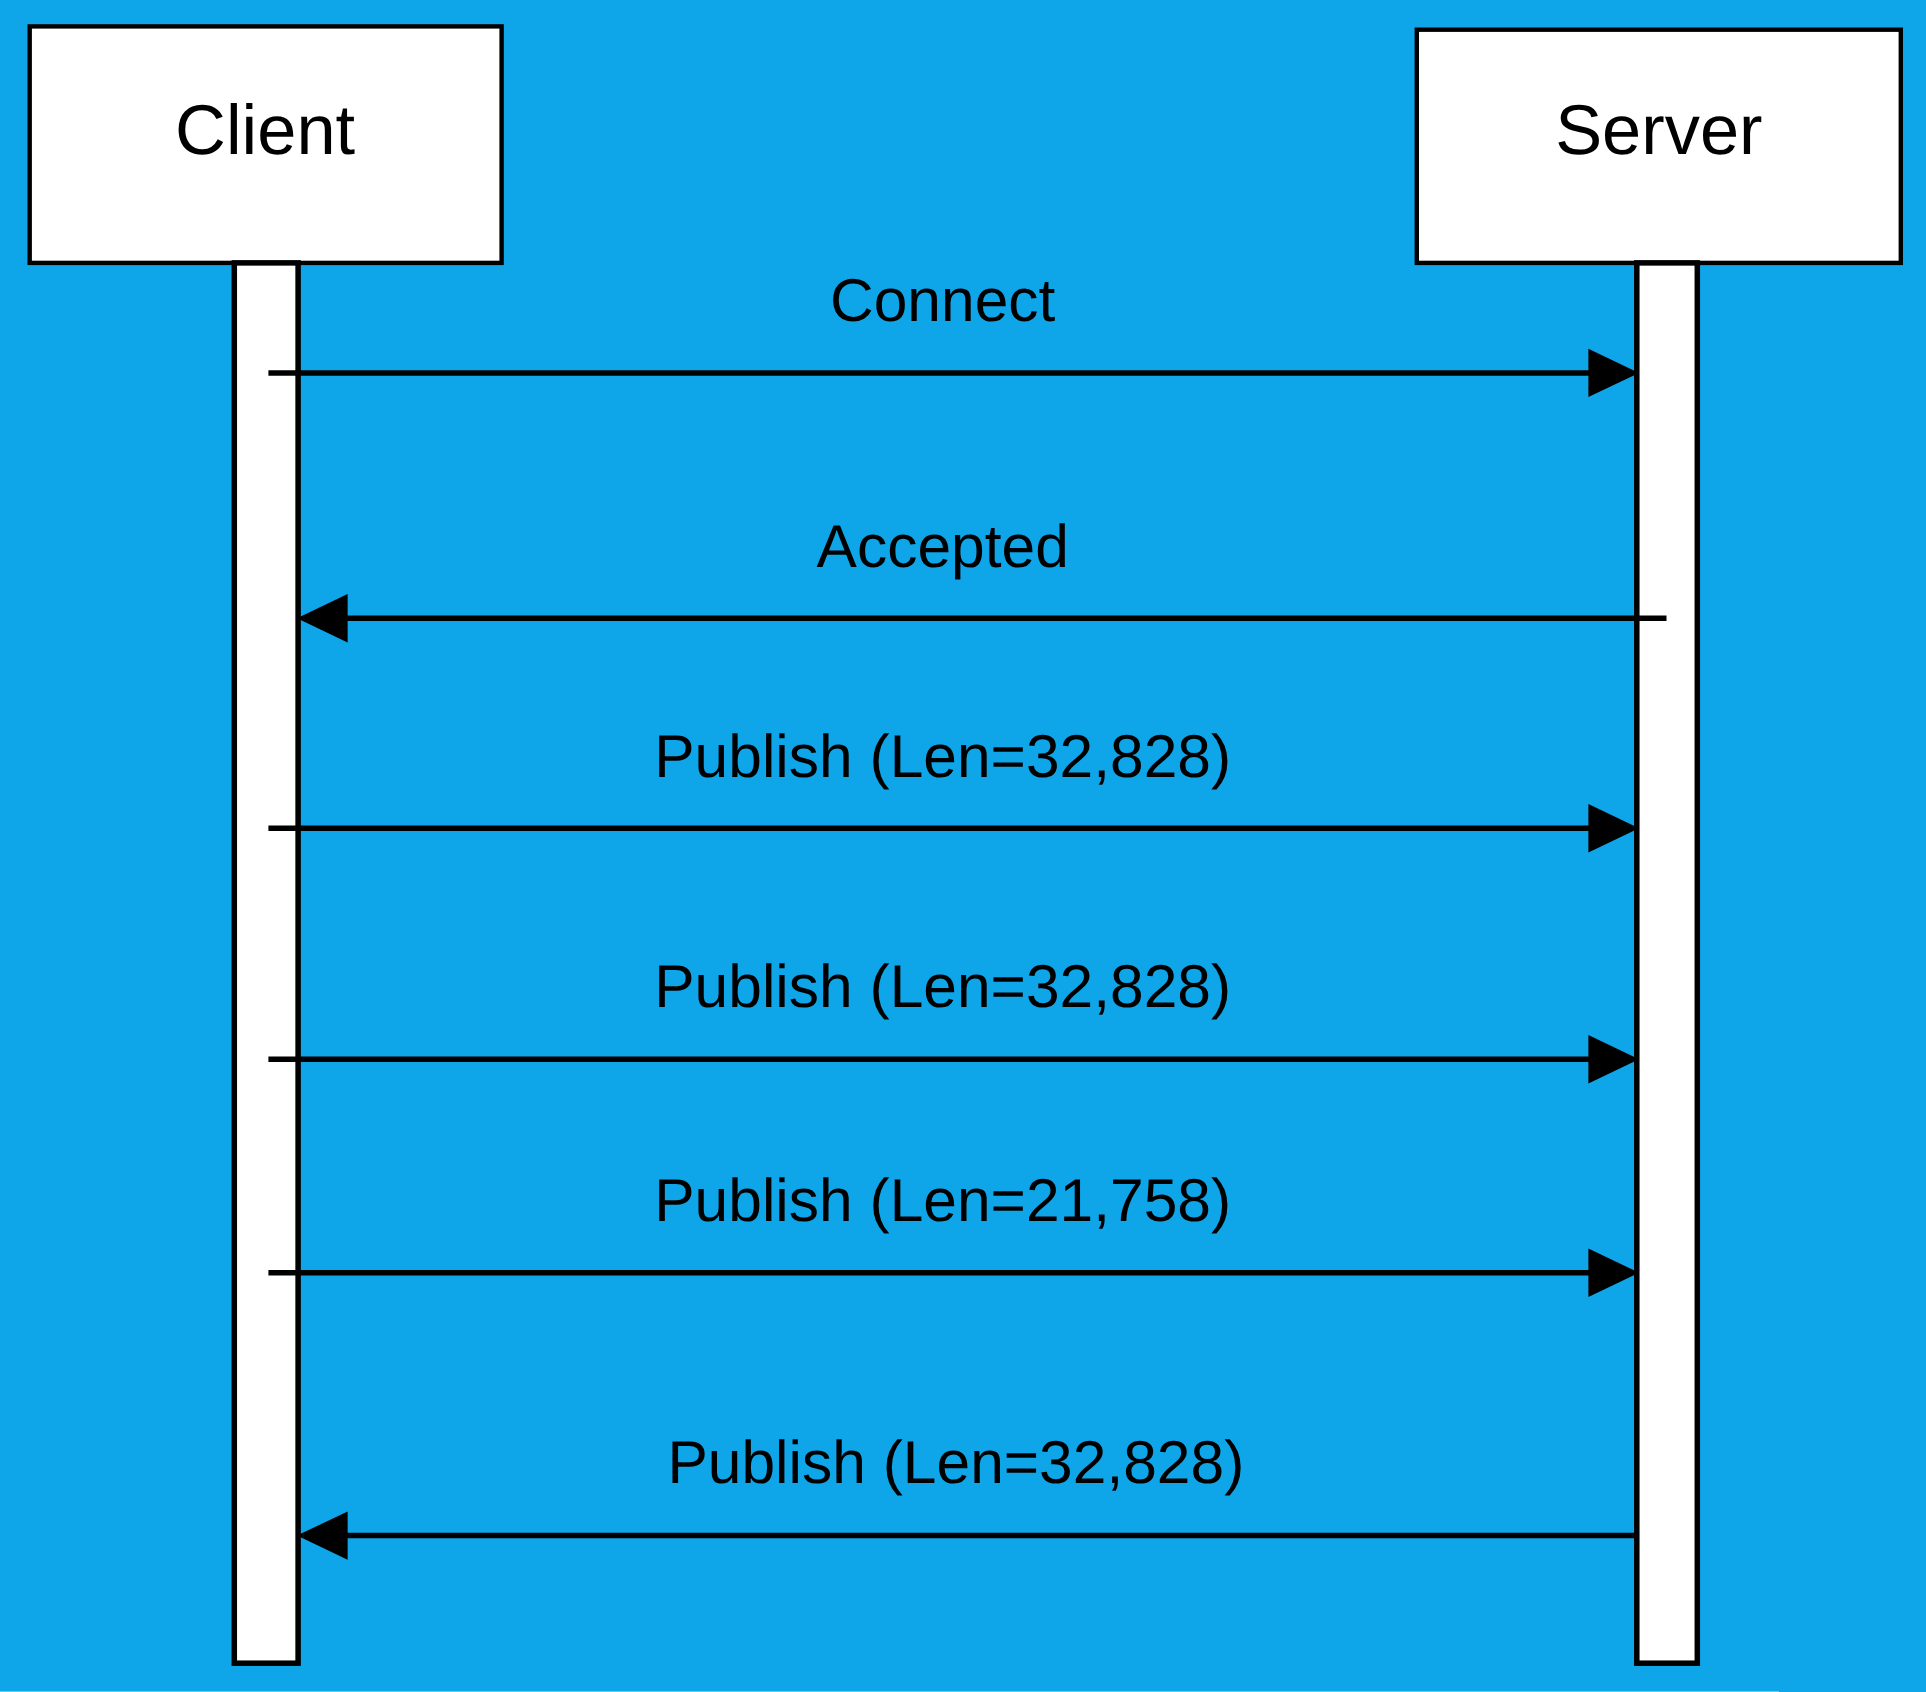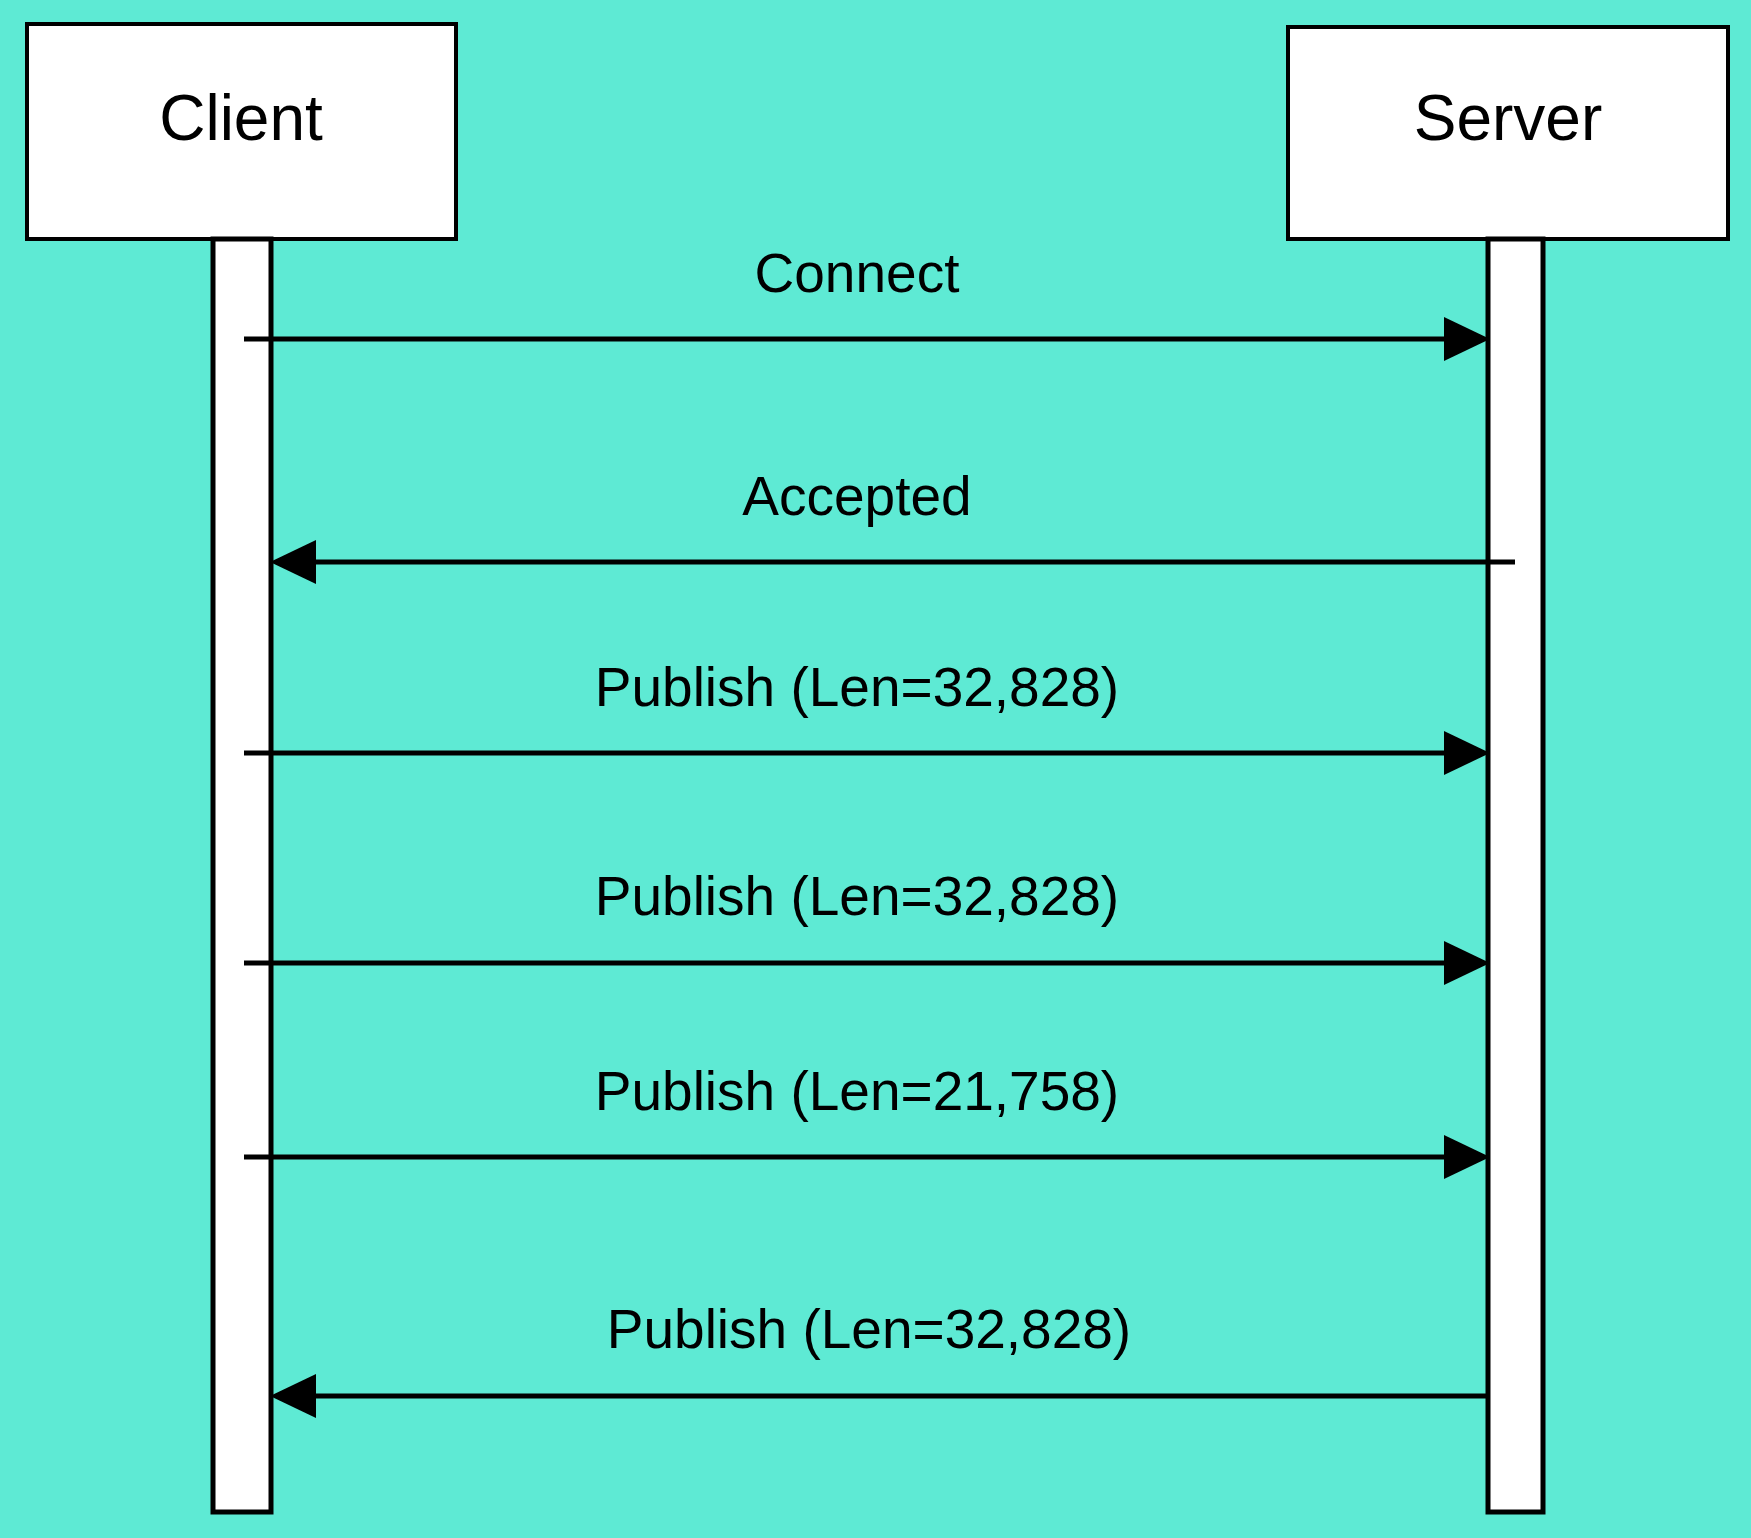--- a/index.html
+++ b/index.html
@@ -9,21 +9,21 @@
     background: #ffffff;
   }
   body {
     font-family: "Liberation Sans", "DejaVu Sans", sans-serif;
     color: #000000;
   }
   #diagram-root {
     position: relative;
     width: 1751px;
     height: 1538px;
-    background: #5eead4;
+    background: #0ea5e9;
     overflow: hidden;
   }
   #diagram-svg {
     position: absolute;
     left: 0;
     top: 0;
     width: 1751px;
     height: 1538px;
     display: block;
   }

